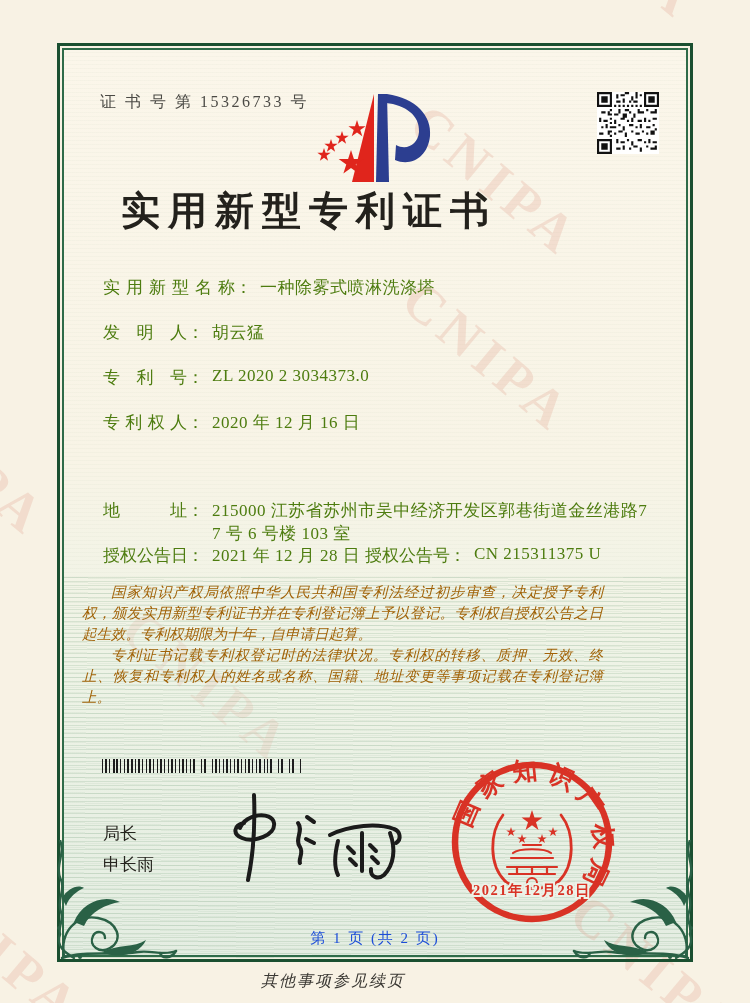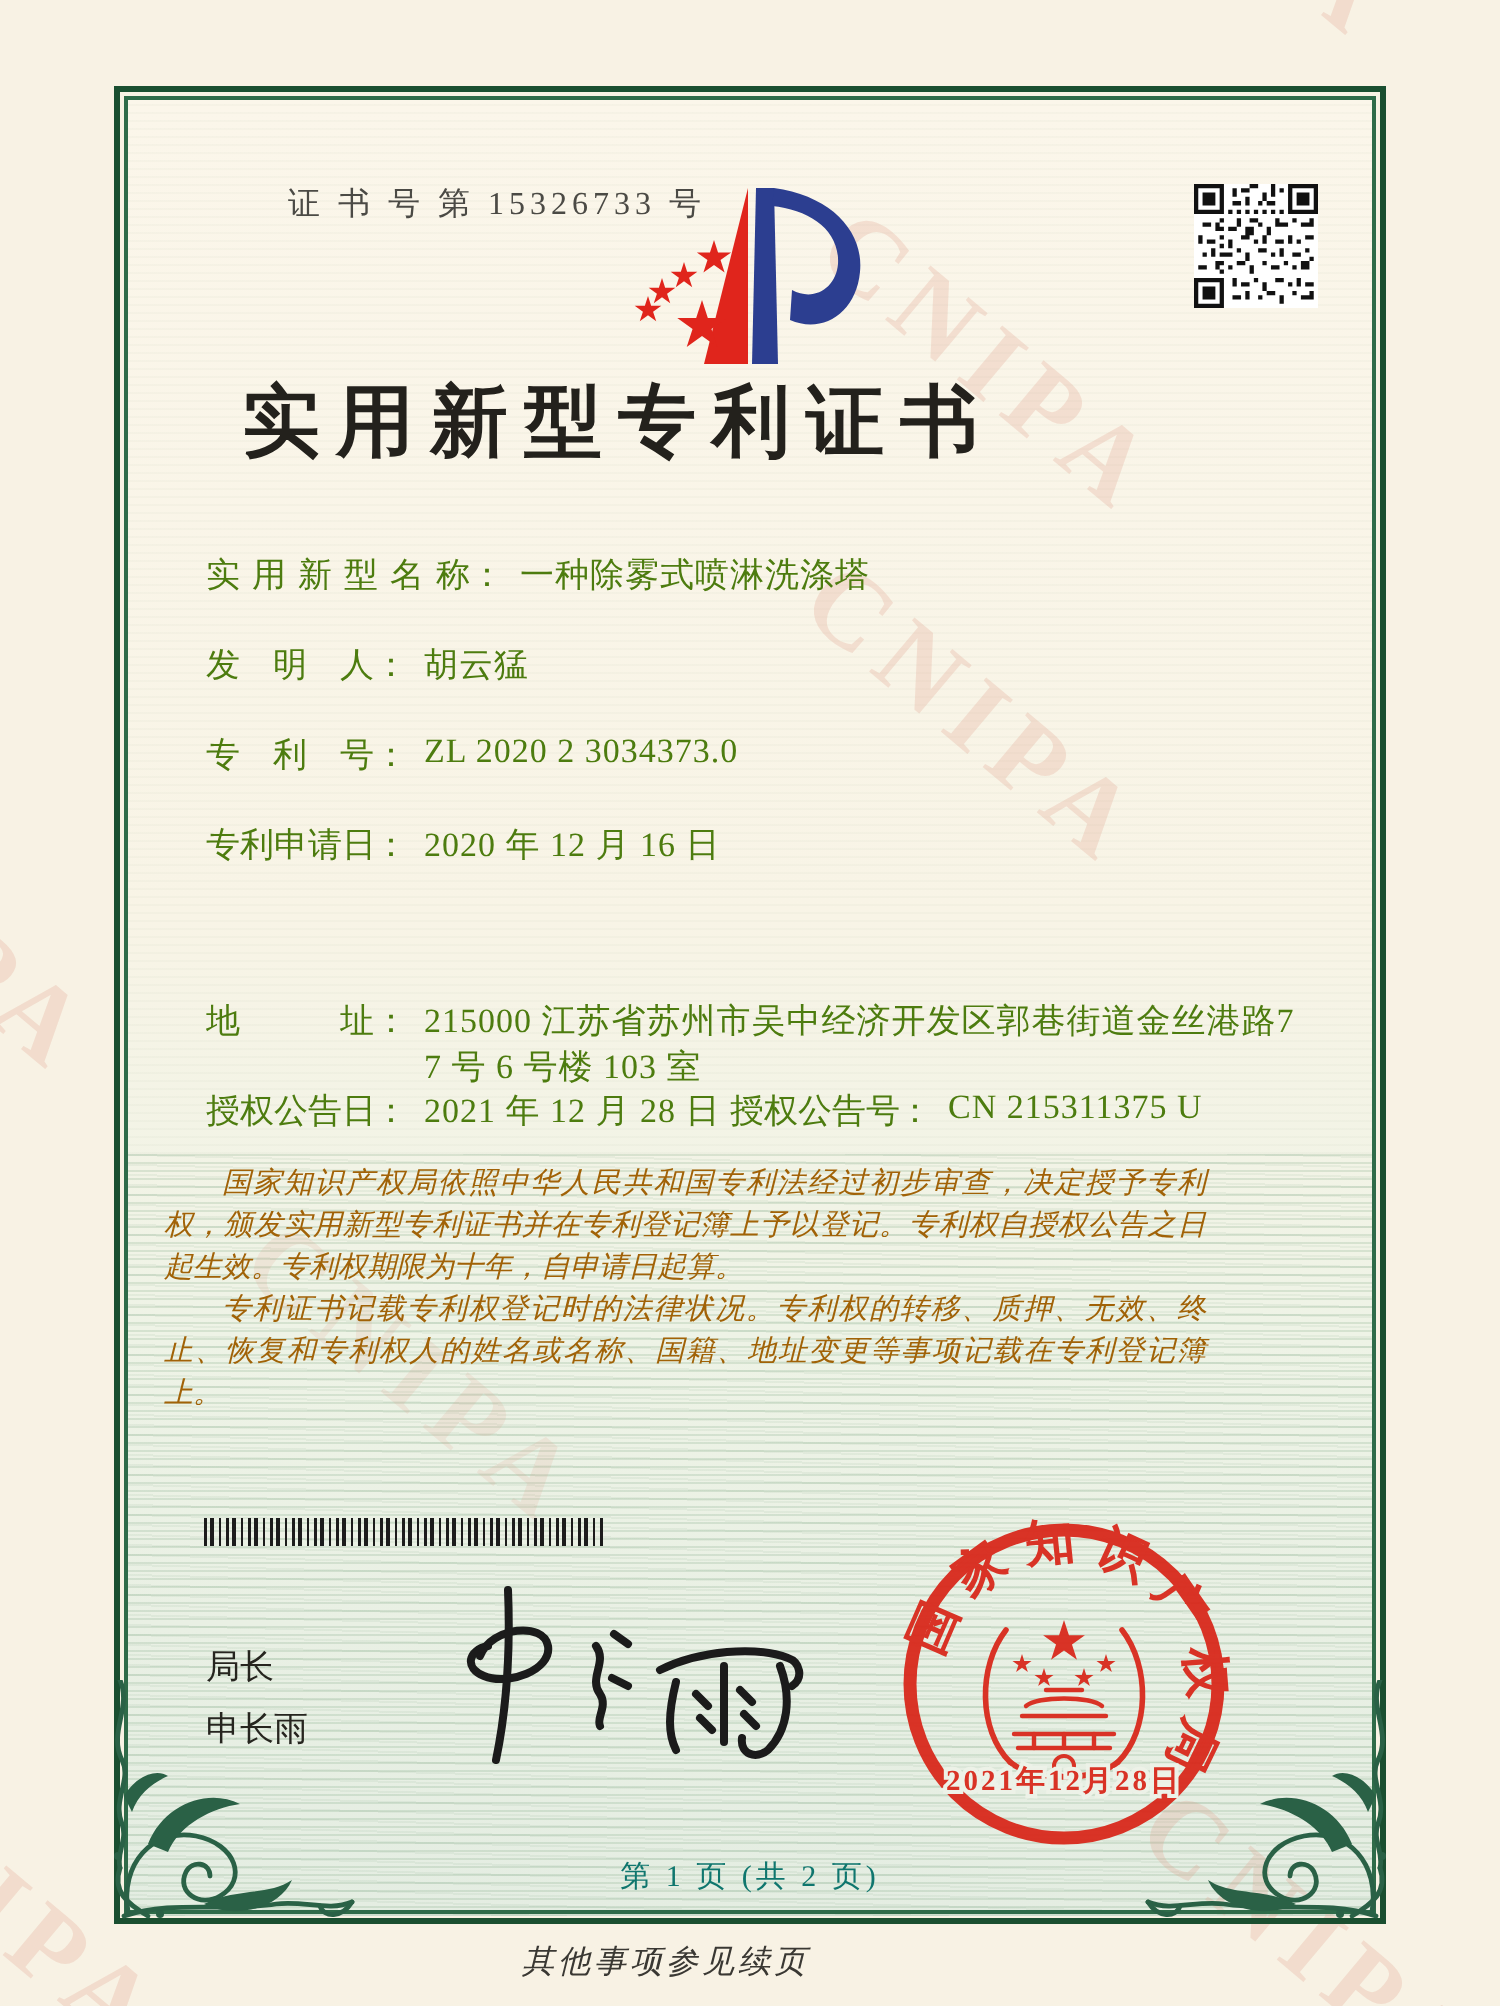--- a/index.html
+++ b/index.html
@@ -18,21 +18,21 @@
                     repeating-linear-gradient(1.5deg,rgba(122,164,128,0.10) 0 1px,rgba(255,255,255,0) 1px 5px);}
   .paper .lines-top{position:absolute;left:0;right:0;top:0;height:58%;
          background:repeating-linear-gradient(0deg,rgba(150,170,140,0.05) 0 1px,rgba(255,255,255,0) 1px 4px);}
   
   .frame-outer{position:absolute;left:57px;top:43px;width:630px;height:913px;
                border:3px solid #1a4f30;z-index:2;pointer-events:none;}
   .frame-inner{position:absolute;left:62px;top:48px;width:622px;height:905px;
                border:2px solid #2f6b49;z-index:2;pointer-events:none;}
   
   .content{position:absolute;inset:0;z-index:3;}
-  .cert-no{position:absolute;left:100px;top:92px;font-size:16px;letter-spacing:2.5px;color:#4b4a45;margin-left:44px;}
+  .cert-no{position:absolute;left:100px;top:92px;font-size:16px;letter-spacing:2.5px;color:#4b4a45;}
   .title{position:absolute;left:57px;top:184px;width:504px;text-align:center;
          font-size:39px;font-weight:bold;letter-spacing:8px;color:#23211c;}
   .logo{position:absolute;left:315px;top:90px;}
   .qr{position:absolute;left:597px;top:92px;width:62px;height:62px;}
   .row{position:absolute;left:103px;font-size:17px;color:#4d7c0f;white-space:nowrap;}
   .lbl{display:inline-block;width:84px;text-align:justify;text-align-last:justify;vertical-align:top;}
   .lbl.w6{width:132px;}
   .colon{vertical-align:top;}
   .val{margin-left:8px;letter-spacing:0.5px;vertical-align:top;}
   .row.addr{white-space:normal;}
@@ -45,21 +45,21 @@
            background:repeating-linear-gradient(90deg,#1c1c1c 0 1.5px,transparent 1.5px 3px,
                       #1c1c1c 3px 5px,transparent 5px 7.5px,#1c1c1c 7.5px 8.5px,transparent 8.5px 11px);}
   .director{position:absolute;left:103px;top:818px;font-family:"Liberation Sans","DejaVu Sans",sans-serif;
             font-size:17px;color:#26251f;line-height:31px;}
   .signature{position:absolute;left:210px;top:783px;}
   .seal{position:absolute;left:447px;top:757px;mix-blend-mode:multiply;opacity:.95;}
   .orn{position:absolute;top:840px;width:128px;height:122px;z-index:4;}
   .orn.left{left:50px;}
   .orn.right{left:572px;transform:scaleX(-1);}
   .page-footer{position:absolute;left:57px;top:929px;width:636px;text-align:center;
-               font-size:15px;letter-spacing:2px;color:#0f766e;}
+               font-size:15px;letter-spacing:2px;color:#1d4ed8;}
   .cont-note{position:absolute;left:0;top:971px;width:666px;text-align:center;
              font-size:16px;font-style:italic;color:#3a3833;letter-spacing:2px;}
 </style>
 </head>
 <body>
 
 <div class="page">
 
   <div class="paper">
     <div class="lines-top"></div>
@@ -141,21 +141,21 @@
     <div class="row" style="top:276px">
       <span class="lbl w6">实用新型名称</span><span class="colon">：</span><span class="val">一种除雾式喷淋洗涤塔</span>
     </div>
     <div class="row" style="top:321px">
       <span class="lbl">发明人</span><span class="colon">：</span><span class="val">胡云猛</span>
     </div>
     <div class="row" style="top:366px">
       <span class="lbl">专利号</span><span class="colon">：</span><span class="val">ZL 2020 2 3034373.0</span>
     </div>
     <div class="row" style="top:411px">
-      <span class="lbl">专利申请日</span><span class="colon">：</span><span class="val">2020 年 12 月 16 日</span>
+      <span class="lbl">专利权人</span><span class="colon">：</span><span class="val">2020 年 12 月 16 日</span>
     </div>
     <div class="row addr" style="top:499px">
       <span class="lbl">地址</span><span class="colon">：</span><span class="val">215000 江苏省苏州市吴中经济开发区郭巷街道金丝港路7
 7 号 6 号楼 103 室</span>
     </div>
     <div class="row" style="top:544px;width:560px">
       <span class="lbl">授权公告日</span><span class="colon">：</span><span class="val">2021 年 12 月 28 日</span>
       <span class="g2">
         <span class="lbl">授权公告号</span><span class="colon">：</span><span class="val">CN 215311375 U</span>
       </span>

